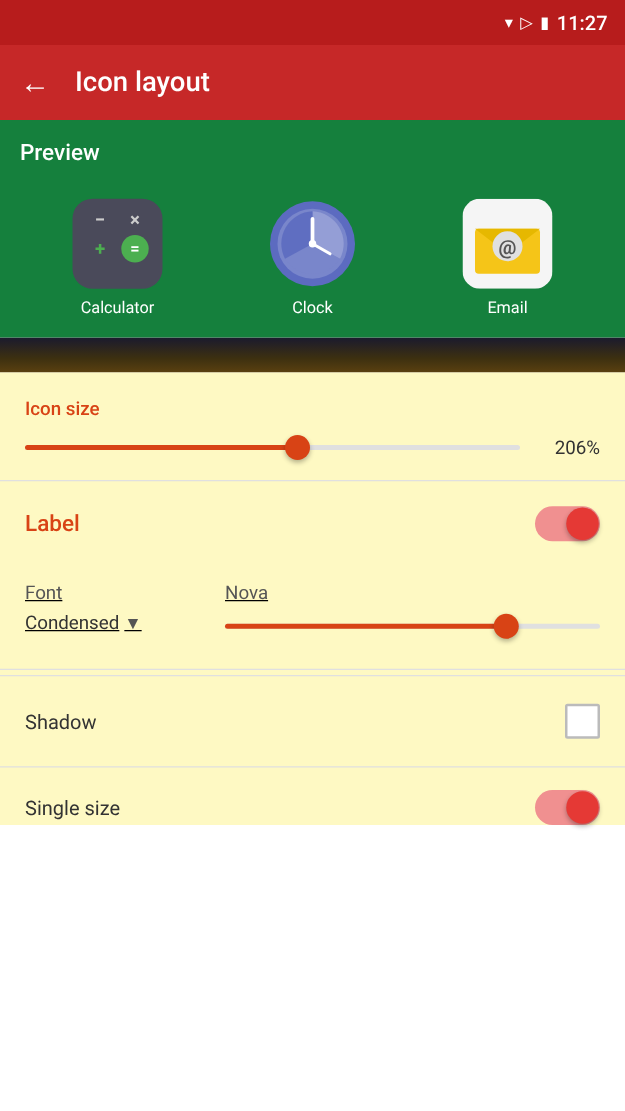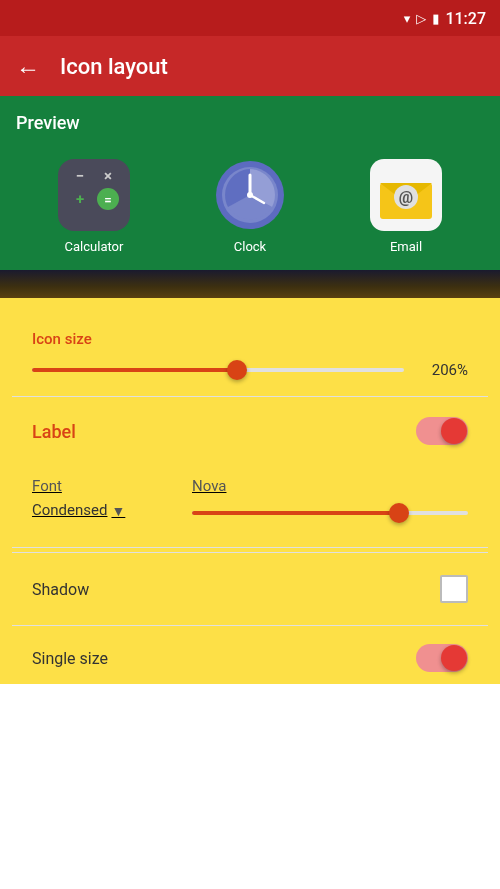--- a/index.html
+++ b/index.html
@@ -126,22 +126,22 @@
     }
     .calc-plus {
       background: none;
       color: #4caf50;
       font-size: 15px;
       font-weight: bold;
     }
 
     
     .settings-content {
-      background: #fde047;
-      padding: 12px;
+      background: #fef9c3;
+      padding: 0;
     }
 
     .setting-section {
       padding: 20px 20px 10px 20px;
     }
 
     .setting-section-title {
       color: #d84315;
       font-size: 15px;
       font-weight: 500;

